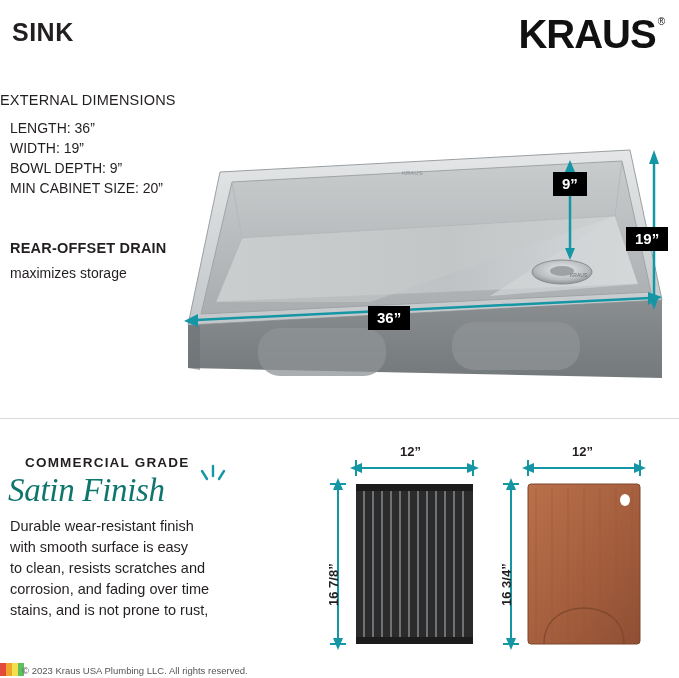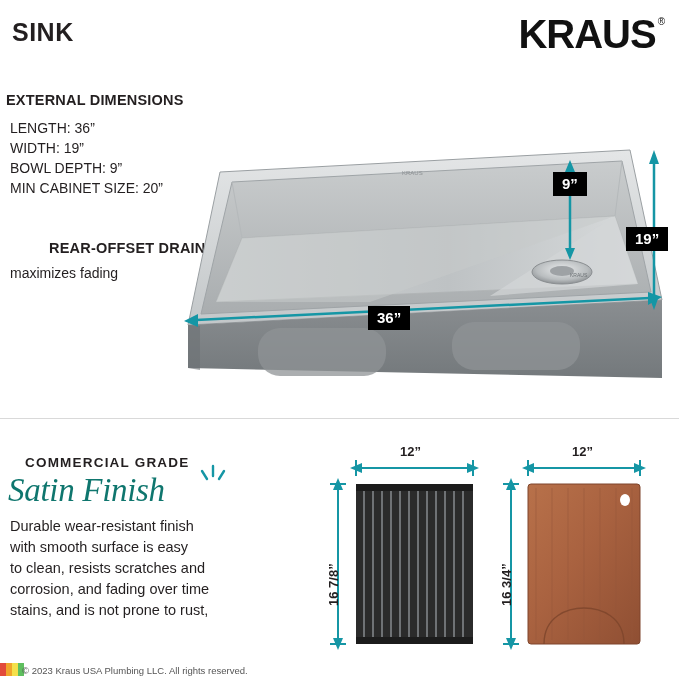--- a/index.html
+++ b/index.html
@@ -60,43 +60,42 @@
   .brand-reg {
     font-size: 10px;
     color: #111111;
     margin-top: 4px;
     margin-left: 2px;
   }
 
   
   .ext-head {
     position: absolute;
-    left: 6px;
+    left: 0;
     top: 92px;
     font-size: 14.5px;
-    font-weight: bold;
+    font-weight: normal;
     letter-spacing: 0.2px;
   }
   .ext-list {
     position: absolute;
     left: 10px;
     top: 118px;
     font-size: 14px;
     line-height: 20px;
   }
   .ext-list div { white-space: nowrap; }
 
   .rear-head {
     position: absolute;
     left: 10px;
     top: 240px;
     font-size: 14.5px;
     font-weight: bold;
     letter-spacing: 0.2px;
-    margin-left: 39px;
   }
   .rear-body {
     position: absolute;
     left: 10px;
     top: 263px;
     font-size: 14px;
     line-height: 20px;
   }
 
   
@@ -220,21 +219,21 @@
   <div class="ext-head">EXTERNAL DIMENSIONS</div>
   <div class="ext-list">
     <div>LENGTH: 36”</div>
     <div>WIDTH: 19”</div>
     <div>BOWL DEPTH: 9”</div>
     <div>MIN CABINET SIZE: 20”</div>
   </div>
 
   <div class="rear-head">REAR-OFFSET DRAIN</div>
   <div class="rear-body">
-    <div>maximizes fading</div>
+    <div>maximizes storage</div>
   </div>
 
   <div class="sink-area">
     <svg width="500" height="290" viewBox="0 0 500 290">
       <defs>
         <linearGradient id="basinBack" x1="0" y1="0" x2="0" y2="1">
           <stop offset="0%" stop-color="#c9cccd"></stop>
           <stop offset="100%" stop-color="#a9adaf"></stop>
         </linearGradient>
         <linearGradient id="basinBottom" x1="0" y1="0" x2="1" y2="0">

